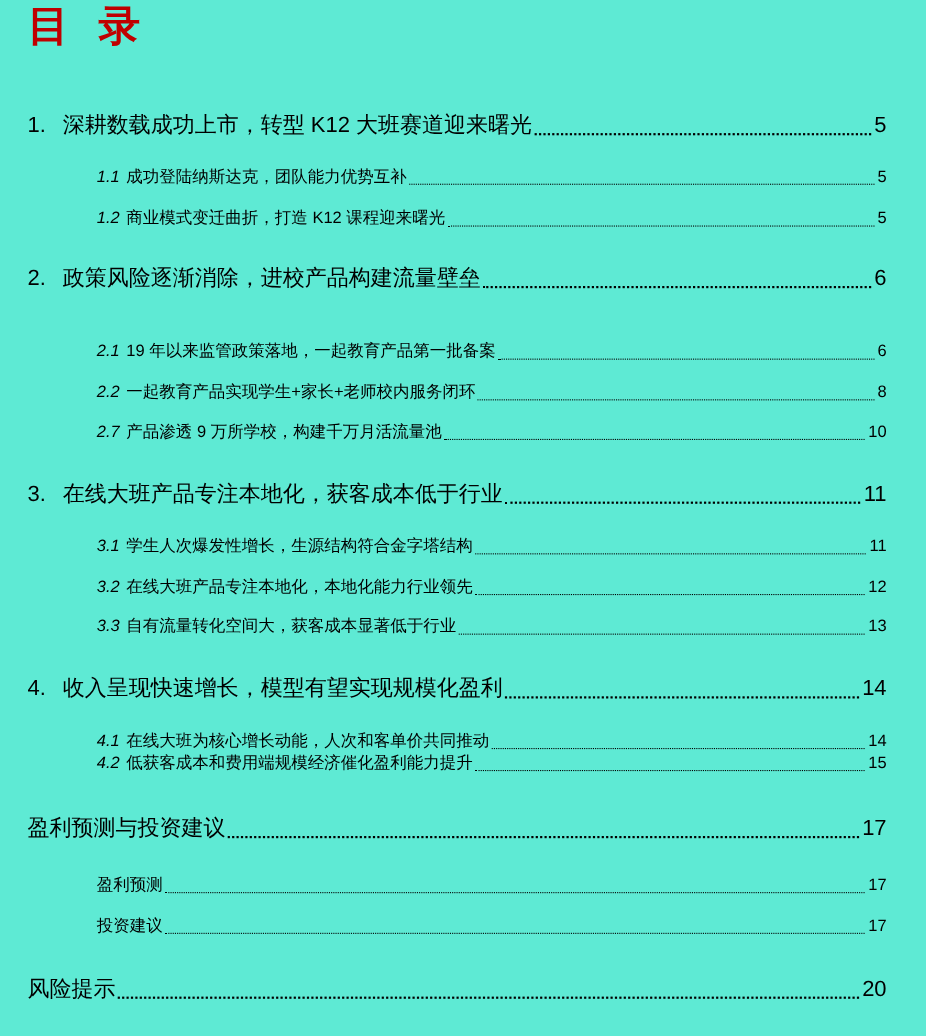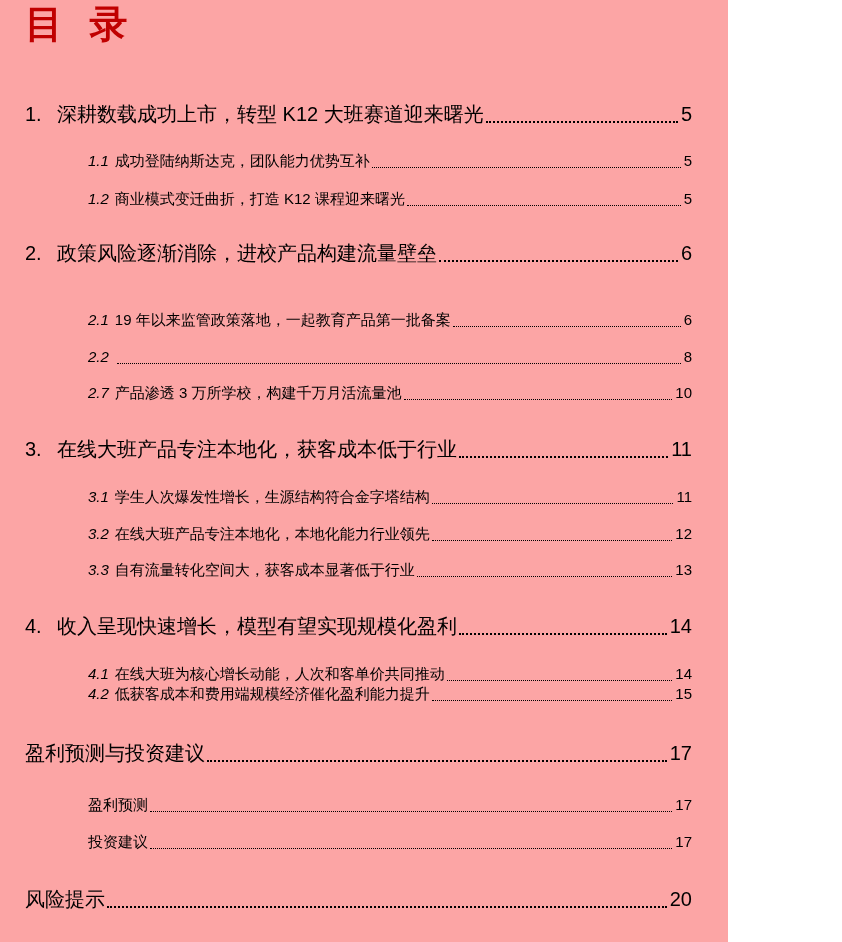--- a/index.html
+++ b/index.html
@@ -1,21 +1,21 @@
 <!DOCTYPE html>
 <html><head>
 <meta charset="utf-8">
 <style>
   html,body{margin:0;padding:0;background:#fff;}
   .page{
     position:relative;
-    width:728px;height:942px;
+    width:842px;height:942px;
     box-sizing:border-box;
     padding:0 36px 0 25px;
-    background:#fca5a5;
+    background:#5eead4;
     color:#000;
     font-family:"Liberation Sans","DejaVu Sans",sans-serif;
     overflow:hidden;
   }
   .toc-title{
     color:#c00000;
     font-size:38px;
     font-weight:700;
     line-height:44px;
     margin:2px 0 0 0;
@@ -74,27 +74,28 @@
 
   <div class="row l2" style="margin-top:44px">
     <span class="num">2.1</span>
     <span class="label">19 年以来监管政策落地，一起教育产品第一批备案</span>
     <span class="dots"></span>
     <span class="page-num">6</span>
   </div>
 
   <div class="row l2" style="margin-top:17px">
     <span class="num">2.2</span>
+    <span class="label">一起教育产品实现学生+家长+老师校内服务闭环</span>
     <span class="dots"></span>
     <span class="page-num">8</span>
   </div>
 
   <div class="row l2" style="margin-top:16px">
     <span class="num">2.7</span>
-    <span class="label">产品渗透 3 万所学校，构建千万月活流量池</span>
+    <span class="label">产品渗透 9 万所学校，构建千万月活流量池</span>
     <span class="dots"></span>
     <span class="page-num">10</span>
   </div>
 
   <div class="row l1" style="margin-top:33px">
     <span class="num">3.</span>
     <span class="label">在线大班产品专注本地化，获客成本低于行业</span>
     <span class="dots"></span>
     <span class="page-num">11</span>
   </div>

